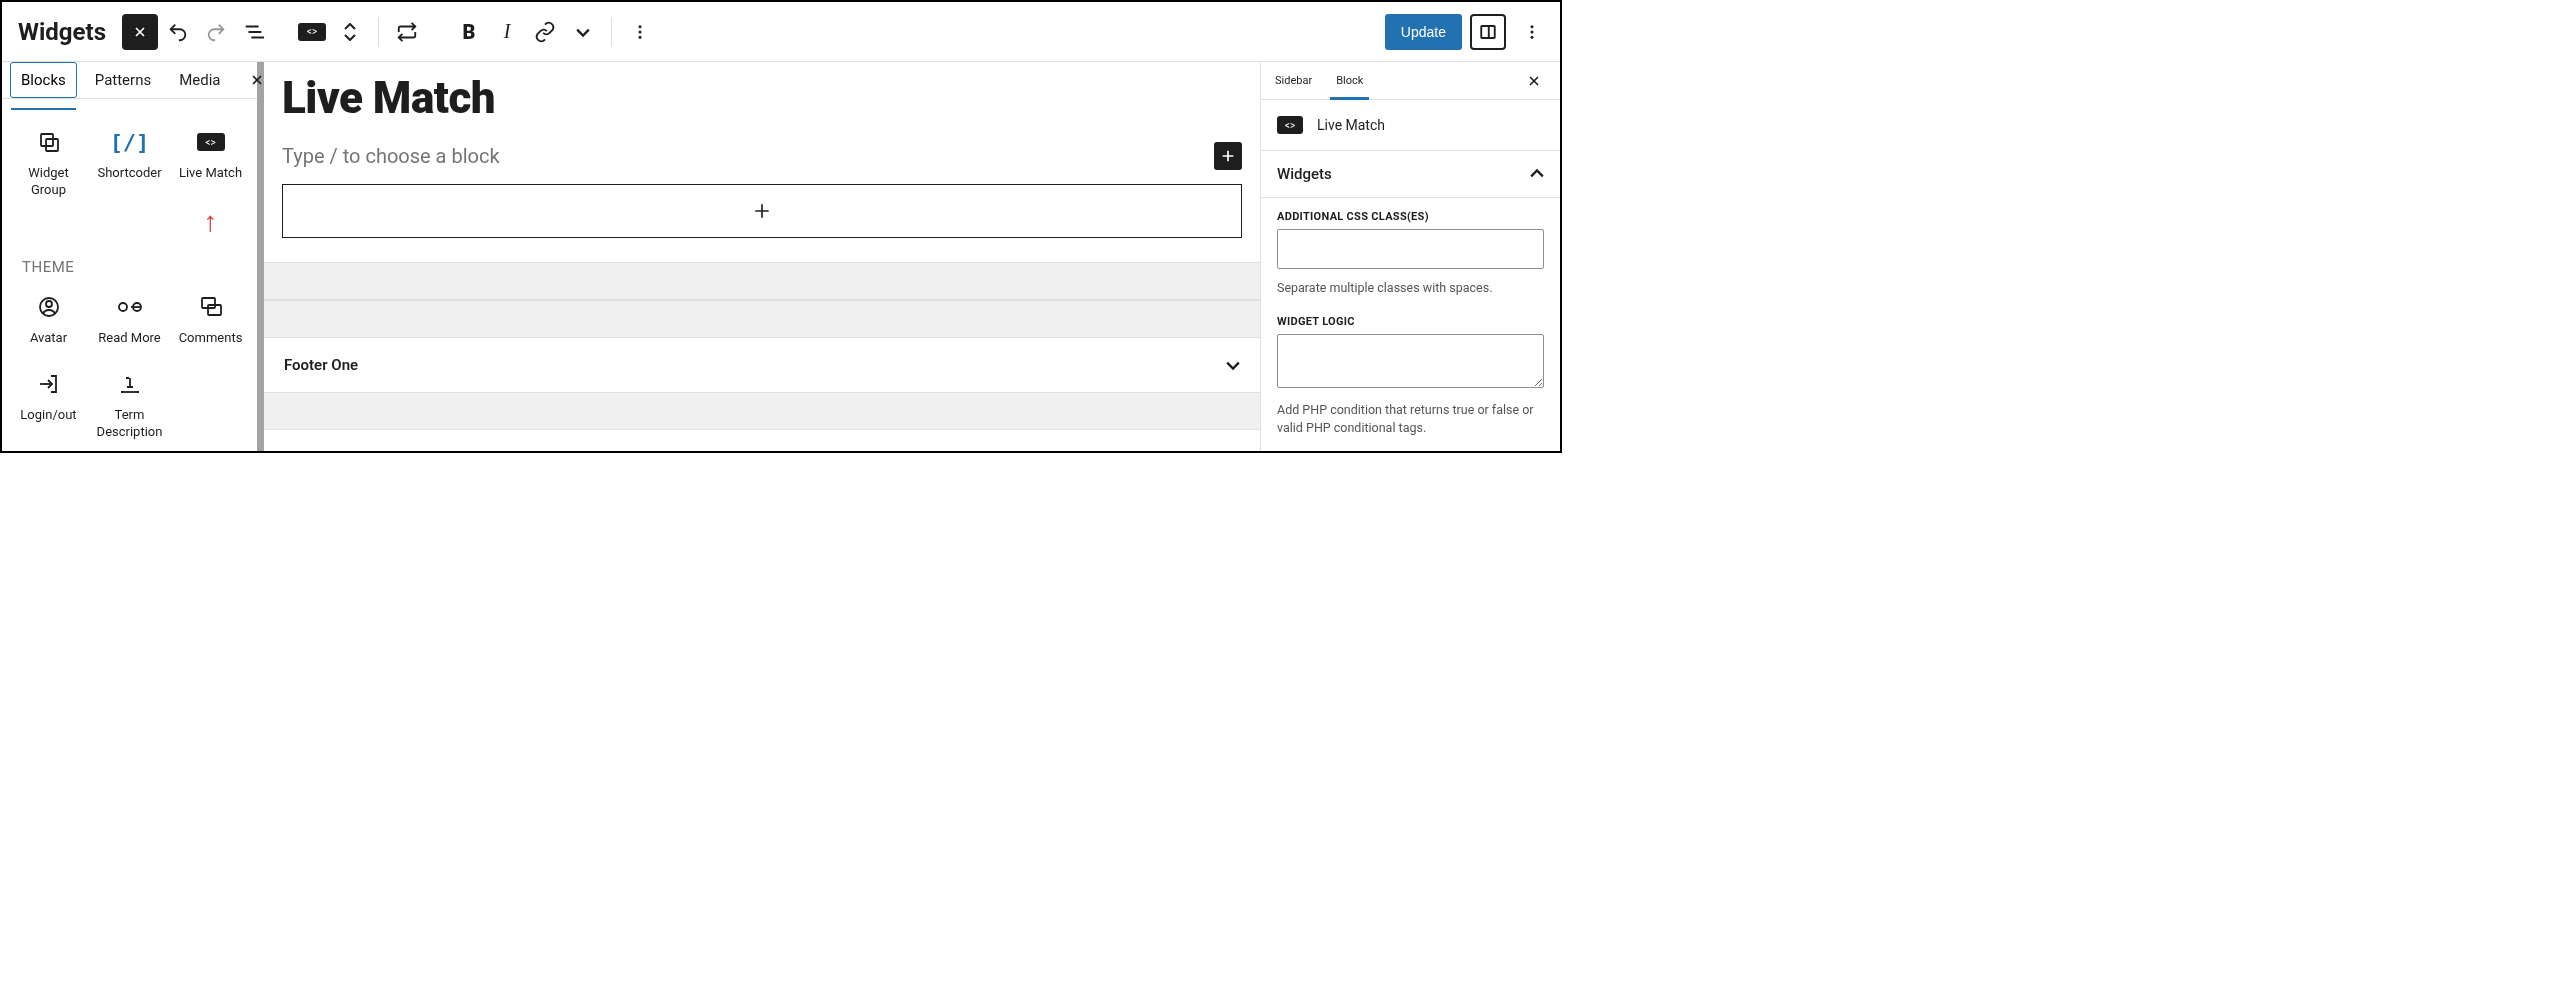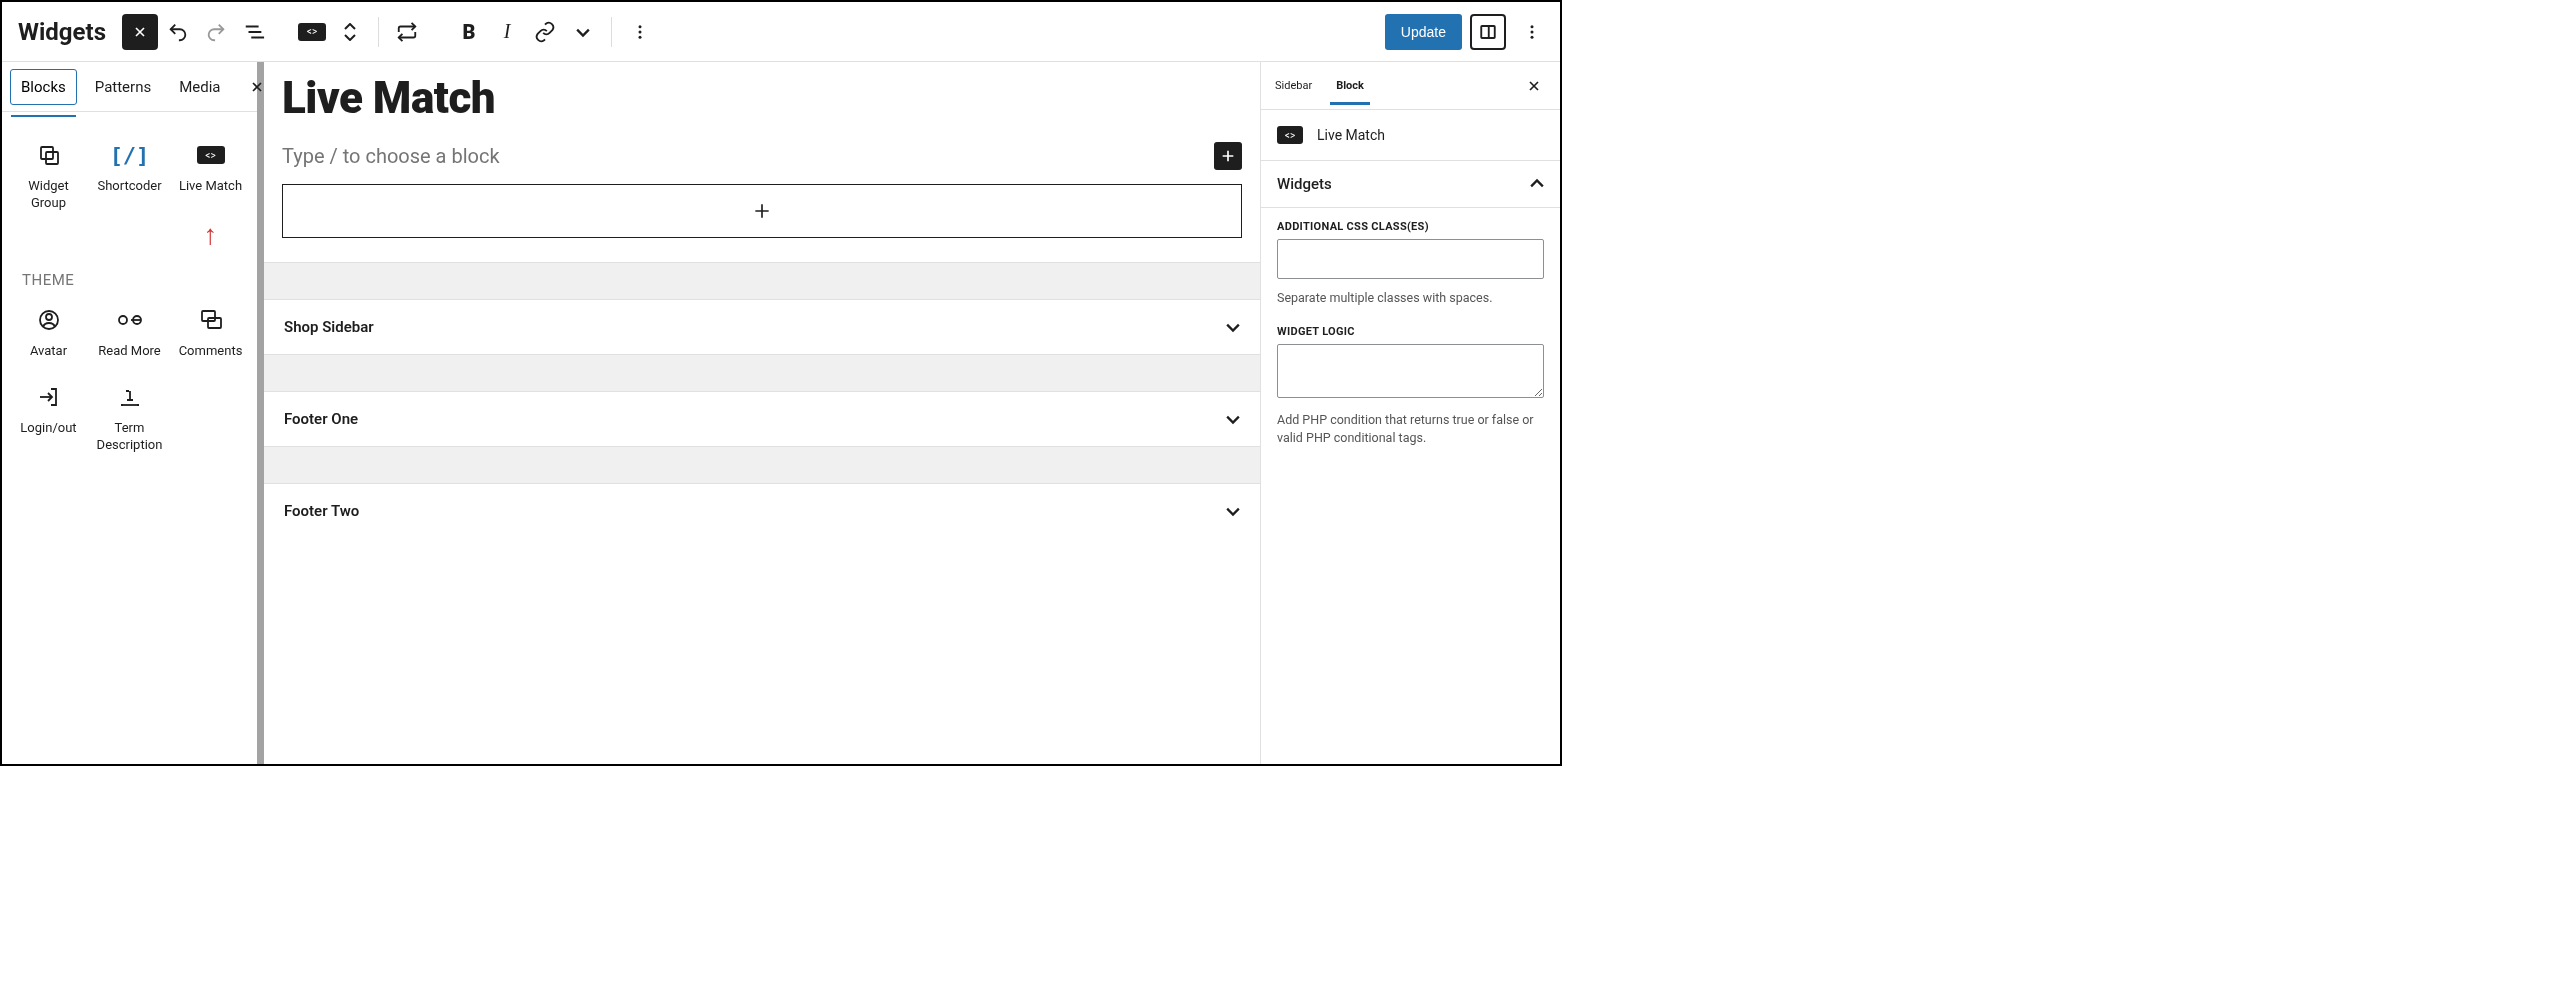--- a/index.html
+++ b/index.html
@@ -1,17 +1,17 @@
 <!DOCTYPE html>
 <html><head>
 <meta charset="utf-8">
 <style>
 * { box-sizing: border-box; margin: 0; padding: 0; }
 body { font-family: -apple-system, BlinkMacSystemFont, "Segoe UI", Roboto, sans-serif; font-size: 13px; color: #1e1e1e; background: #fff; }
-.app { display: flex; flex-direction: column; width: 1562px; height: 766px; border: 2px solid #000; }
+.app { display: flex; flex-direction: column; width: 1562px; height: 453px; border: 2px solid #000; }
 
 
 .toolbar { display: flex; align-items: center; height: 60px; border-bottom: 1px solid #e0e0e0; padding: 0 10px; gap: 2px; }
 .toolbar-left { display: flex; align-items: center; gap: 2px; flex: 1; }
 .toolbar-right { display: flex; align-items: center; gap: 8px; }
 .title { font-size: 24px; font-weight: 700; margin: 0 14px 0 6px; }
 .tbtn { width: 36px; height: 36px; display: inline-flex; align-items: center; justify-content: center; border-radius: 2px; cursor: pointer; color: #1e1e1e; }
 .tbtn.black { background: #1e1e1e; color: #fff; width: 36px; height: 36px; border-radius: 4px; }
 .tbtn.dim { color: #999; }
 .tdivider { width: 1px; height: 30px; background: #ddd; margin: 0 8px; }
@@ -49,21 +49,21 @@
 .placeholder-row { display: flex; align-items: center; padding: 8px 18px 14px 18px; gap: 10px; }
 .placeholder-text { flex: 1; color: #757575; font-size: 20px; }
 .plus-black { width: 28px; height: 28px; background: #1e1e1e; color: #fff; border-radius: 3px; display: inline-flex; align-items: center; justify-content: center; font-size: 18px; cursor: pointer; }
 .add-box { margin: 0 18px 24px 18px; border: 1.5px solid #1e1e1e; height: 54px; display: flex; align-items: center; justify-content: center; font-size: 22px; cursor: pointer; }
 .gray-sep { height: 38px; background: #f0f0f0; border-top: 1px solid #e0e0e0; border-bottom: 1px solid #e0e0e0; }
 .collapsed { display: flex; align-items: center; justify-content: space-between; padding: 18px 20px; font-size: 15px; font-weight: 600; cursor: pointer; background: #fff; }
 
 
 .rp-tabs { display: flex; align-items: center; height: 48px; border-bottom: 1px solid #e0e0e0; padding: 0 12px; gap: 20px; }
 .rp-tab { font-size: 11px; padding: 12px 2px; cursor: pointer; position: relative; }
-.rp-tab.active { font-weight: 700; }
+.rp-tab.active { font-weight: 400; }
 .rp-tab.active::after { content: ""; position: absolute; bottom: -1px; left: -4px; right: -4px; height: 3px; background: #2271b1; }
 .rp-close { margin-left: auto; font-size: 18px; cursor: pointer; padding: 4px 6px; }
 .rp-block-header { display: flex; align-items: center; gap: 14px; padding: 16px 16px; border-bottom: 1px solid #e0e0e0; }
 .rp-block-header .livematch-ico { width: 26px; height: 18px; }
 .rp-block-name { font-size: 14px; }
 .rp-section-head { display: flex; align-items: center; justify-content: space-between; padding: 14px 16px; font-size: 15px; font-weight: 500; cursor: pointer; border-bottom: 1px solid #e0e0e0; }
 .rp-body { padding: 12px 16px 6px 16px; }
 .field-label { font-size: 11px; font-weight: 700; letter-spacing: 0.3px; color: #1e1e1e; margin-bottom: 6px; }
 .field-input { width: 100%; border: 1px solid #8c8f94; border-radius: 2px; height: 40px; padding: 6px 8px; font-size: 13px; margin-bottom: 10px; }
 .field-textarea { width: 100%; border: 1px solid #8c8f94; border-radius: 2px; height: 54px; padding: 6px 8px; font-size: 13px; margin-bottom: 10px; resize: both; font-family: inherit; }
@@ -278,26 +278,20 @@
           </div>
         </div>
         <div class="add-box">
           <svg width="20" height="20" viewBox="0 0 24 24" fill="none" stroke="currentColor" stroke-width="2">
               <path d="M12 4v16M4 12h16"></path>
             </svg>
         </div>
       </div>
 
       <div class="gray-sep"></div>
-      <div class="collapsed">
-        <span>Shop Sidebar</span>
-        <svg width="14" height="14" viewBox="0 0 12 8" fill="none" stroke="currentColor" stroke-width="2">
-            <path d="M1 2l5 5 5-5"></path>
-          </svg>
-      </div>
 
       <div class="gray-sep"></div>
       <div class="collapsed">
         <span>Footer One</span>
         <svg width="14" height="14" viewBox="0 0 12 8" fill="none" stroke="currentColor" stroke-width="2">
             <path d="M1 2l5 5 5-5"></path>
           </svg>
       </div>
 
       <div class="gray-sep"></div>

